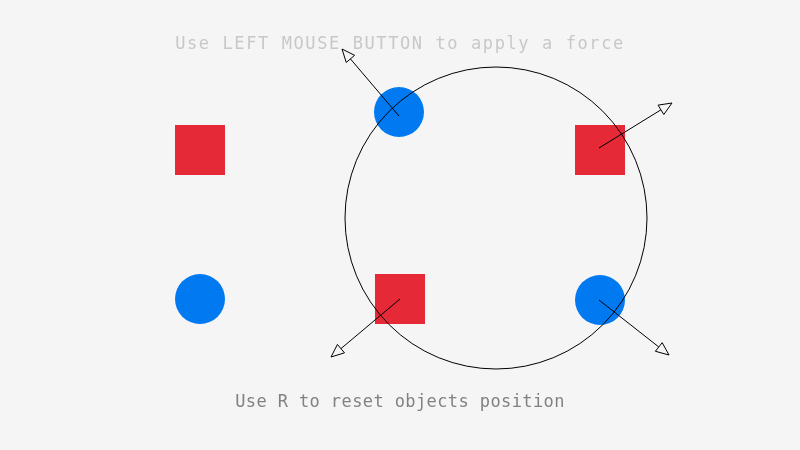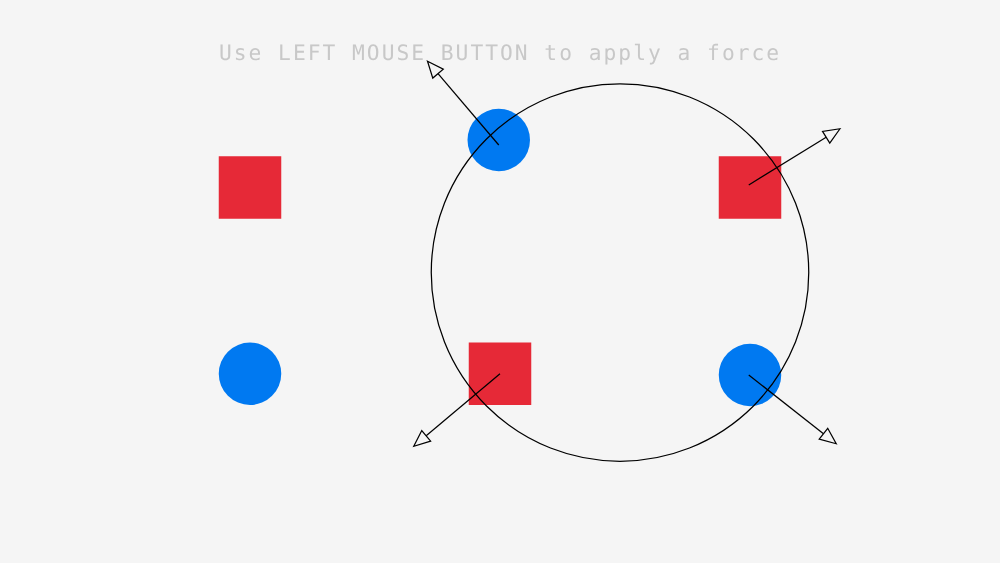--- a/index.html
+++ b/index.html
@@ -38,13 +38,14 @@
       <line x1="399" y1="116" x2="350.42371849849866" y2="58.90156384911248" stroke="#000000" stroke-width="1"></line>
       <polygon points="342,49 354.61284166543084,55.3376829459015 346.2345953315665,62.46544475232346" fill="#f5f5f5" stroke="#000000" stroke-width="1"></polygon>
       <line x1="599" y1="148" x2="660.933650052098" y2="109.82172257062454" stroke="#000000" stroke-width="1"></line>
       <polygon points="672,103 663.8197634473622,114.50363985627541 658.0475366568337,105.13980528497368" fill="#f5f5f5" stroke="#000000" stroke-width="1"></polygon>
       <line x1="400" y1="299" x2="340.9513215202806" y2="348.63512104092354" stroke="#000000" stroke-width="1"></line>
       <polygon points="331,357 337.4123342683636,344.42494655157407 344.4903087721976,352.845295530273" fill="#f5f5f5" stroke="#000000" stroke-width="1"></polygon>
       <line x1="599" y1="300" x2="658.7778615953085" y2="346.96831982488527" stroke="#000000" stroke-width="1"></line>
       <polygon points="669,355 655.379843059683,351.2930706884086 662.175880130934,342.64356896136195" fill="#f5f5f5" stroke="#000000" stroke-width="1"></polygon>
     </svg>
   <div id="hint-top" class="hint" style="color: rgb(200, 200, 200);">Use LEFT MOUSE BUTTON to apply a force</div>
+  <div id="hint-bottom" class="hint" style="color: rgb(130, 130, 130);">Use R to reset objects position</div>
 </div>
 
 </body></html>

